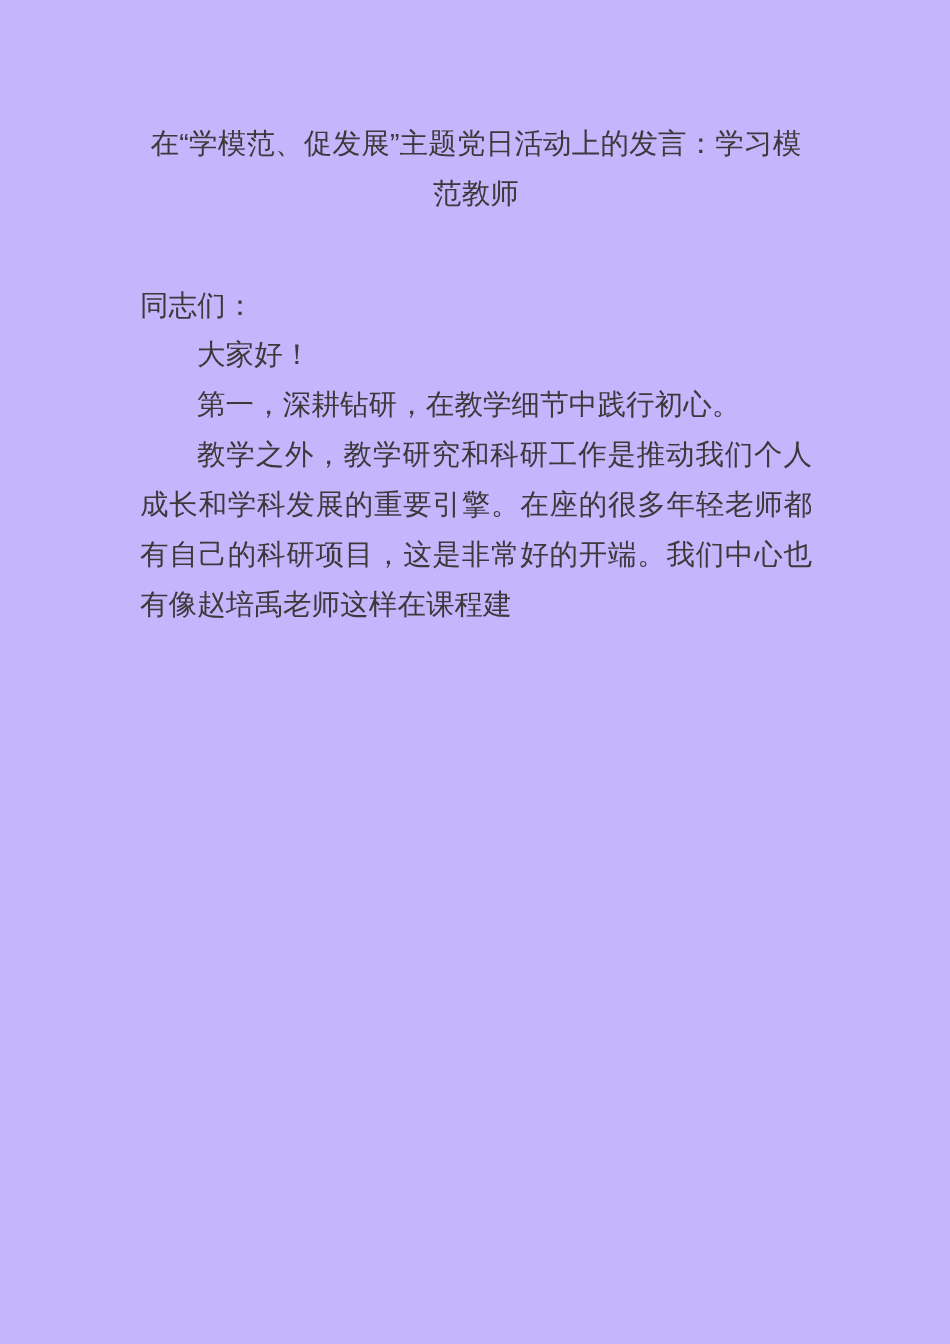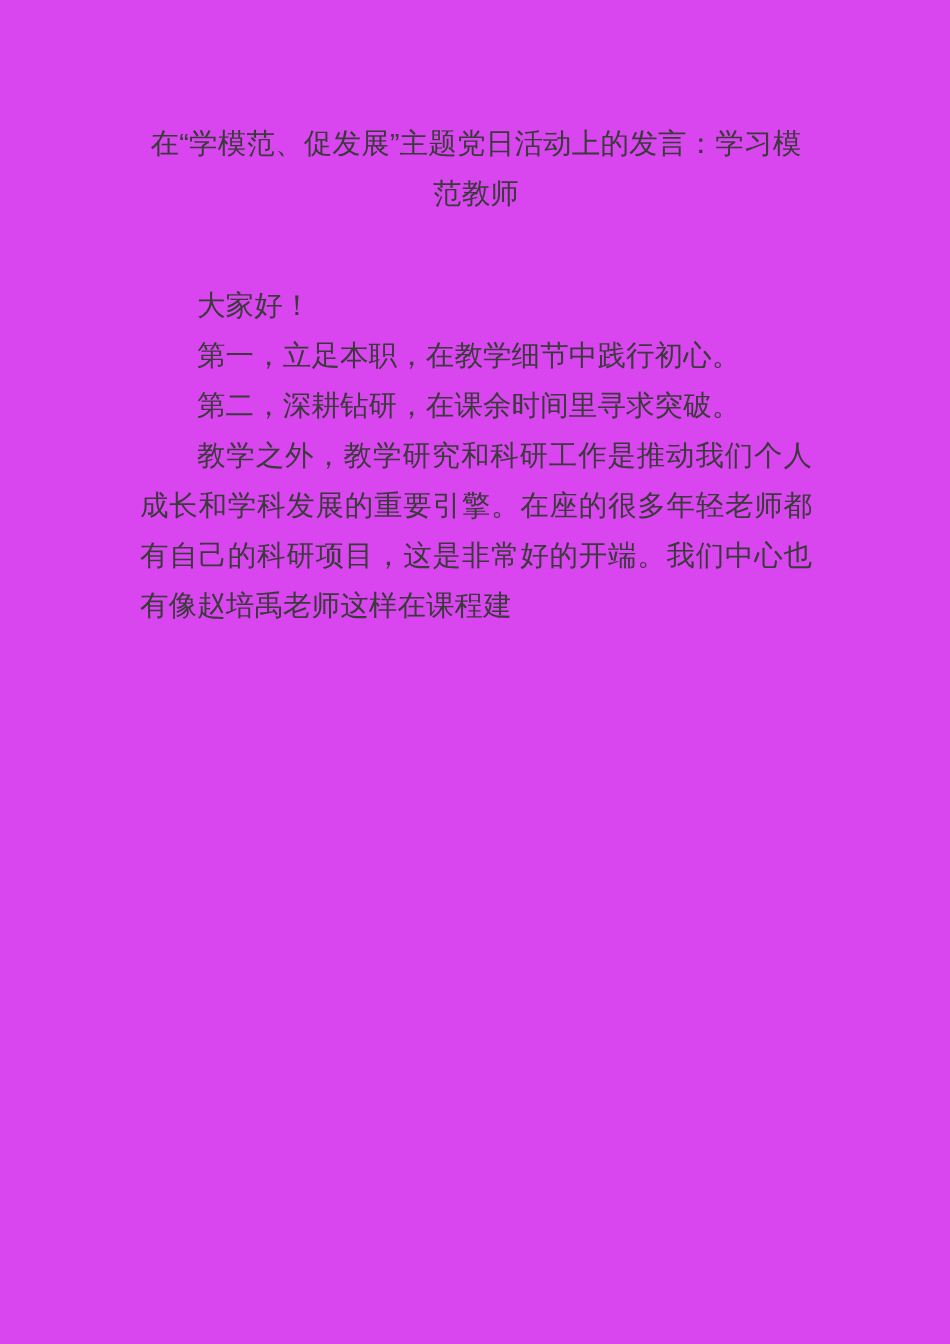--- a/index.html
+++ b/index.html
@@ -13,21 +13,21 @@
     overflow: hidden;
     font-family: "Liberation Sans", "DejaVu Sans", sans-serif;
     color: #3a3a3a;
     -webkit-font-smoothing: antialiased;
   }
 
   .page {
     position: relative;
     width: 950px;
     height: 1344px;
-    background: #d946ef;
+    background: #c4b5fd;
     box-sizing: border-box;
   }
 
   .doc-body {
     position: absolute;
     left: 140px;
     top: 118px;
     width: 672px;
   }
 
@@ -52,20 +52,21 @@
     line-height: 50px;
     color: #3a3a3a;
     text-align: justify;
     text-justify: inter-ideograph;
     margin: 0;
     letter-spacing: 0.1px;
   }
 
   .para.indent {
     text-indent: 57px;
+    font-family: Liberation Serif, serif;
   }
 
   .para.flush {
     text-indent: 0;
   }
 
   
   .clip-region {
     overflow: hidden;
   }
@@ -73,25 +74,25 @@
 </head>
 <body>
 
 <div class="page">
   <div class="doc-body clip-region">
 
     <div class="doc-title">在“学模范、促发展”主题党日活动上的发言：学习模范教师</div>
 
     <div class="title-gap"></div>
 
+    <p class="para flush">同志们：</p>
 
     <p class="para indent">大家好！</p>
 
 
-    <p class="para indent">第一，立足本职，在教学细节中践行初心。</p>
+    <p class="para indent">第一，深耕钻研，在教学细节中践行初心。</p>
 
 
-    <p class="para indent">第二，深耕钻研，在课余时间里寻求突破。</p>
 
     <p class="para indent">教学之外，教学研究和科研工作是推动我们个人成长和学科发展的重要引擎。在座的很多年轻老师都有自己的科研项目，这是非常好的开端。我们中心也有像赵培禹老师这样在课程建</p>
 
   </div>
 </div>
 
 </body></html>

